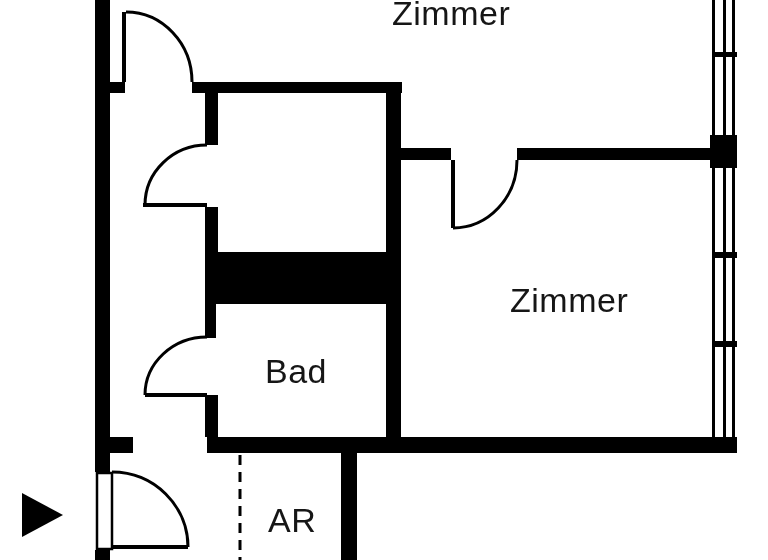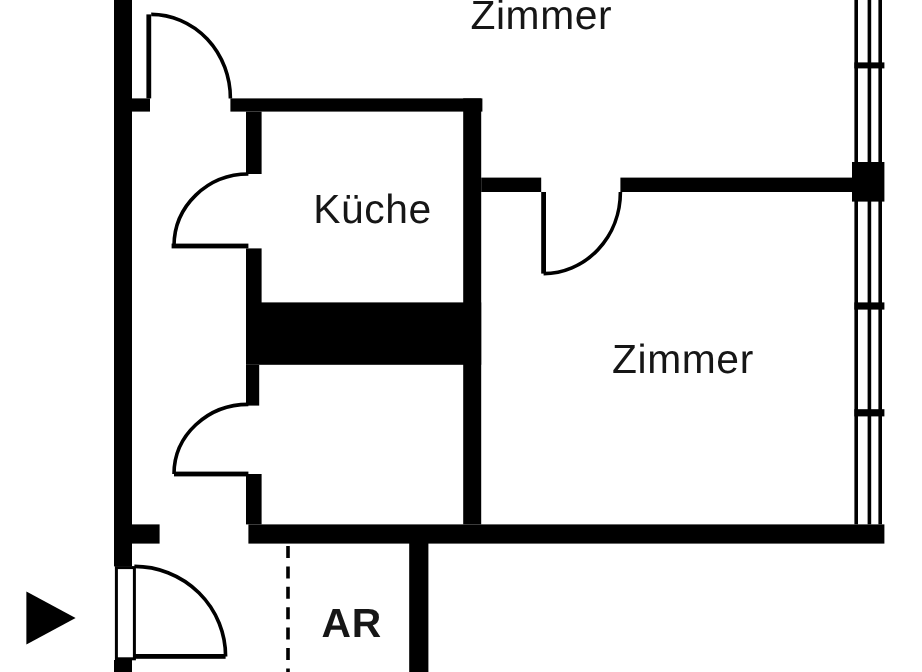--- a/index.html
+++ b/index.html
@@ -66,16 +66,16 @@
       <path d="M 207 145 A 62 60 0 0 0 145 205" fill="none" stroke="#000000" stroke-width="3"></path>
       <path d="M 207 337 A 62 58 0 0 0 145 395" fill="none" stroke="#000000" stroke-width="3"></path>
       <path d="M 453 228 A 64 68 0 0 0 517 160" fill="none" stroke="#000000" stroke-width="3"></path>
       <path d="M 112 472 A 76 75 0 0 1 188 547" fill="none" stroke="#000000" stroke-width="3"></path>
       <rect x="97" y="473" width="15" height="76" fill="#ffffff" stroke="#000000" stroke-width="2.5"></rect>
       <line x1="240" y1="455" x2="240" y2="560" stroke="#000000" stroke-width="3" stroke-dasharray="10 7"></line>
       <polygon points="22,493 22,537 63,515" fill="#000000"></polygon>
     </svg>
 
   <div class="room-label" style="left: 392px; top: -4px;">Zimmer</div>
-  <div class="room-label" style="left: 261px; top: 158px;">Küche</div>
   <div class="room-label" style="left: 510px; top: 283px;">Zimmer</div>
-  <div class="room-label" style="left: 268px; top: 503px; font-weight: bold;">AR</div>
+  <div class="room-label" style="left: 265px; top: 354px;">Bad</div>
+  <div class="room-label" style="left: 268px; top: 503px;">AR</div>
 </div>
 
 </body></html>

